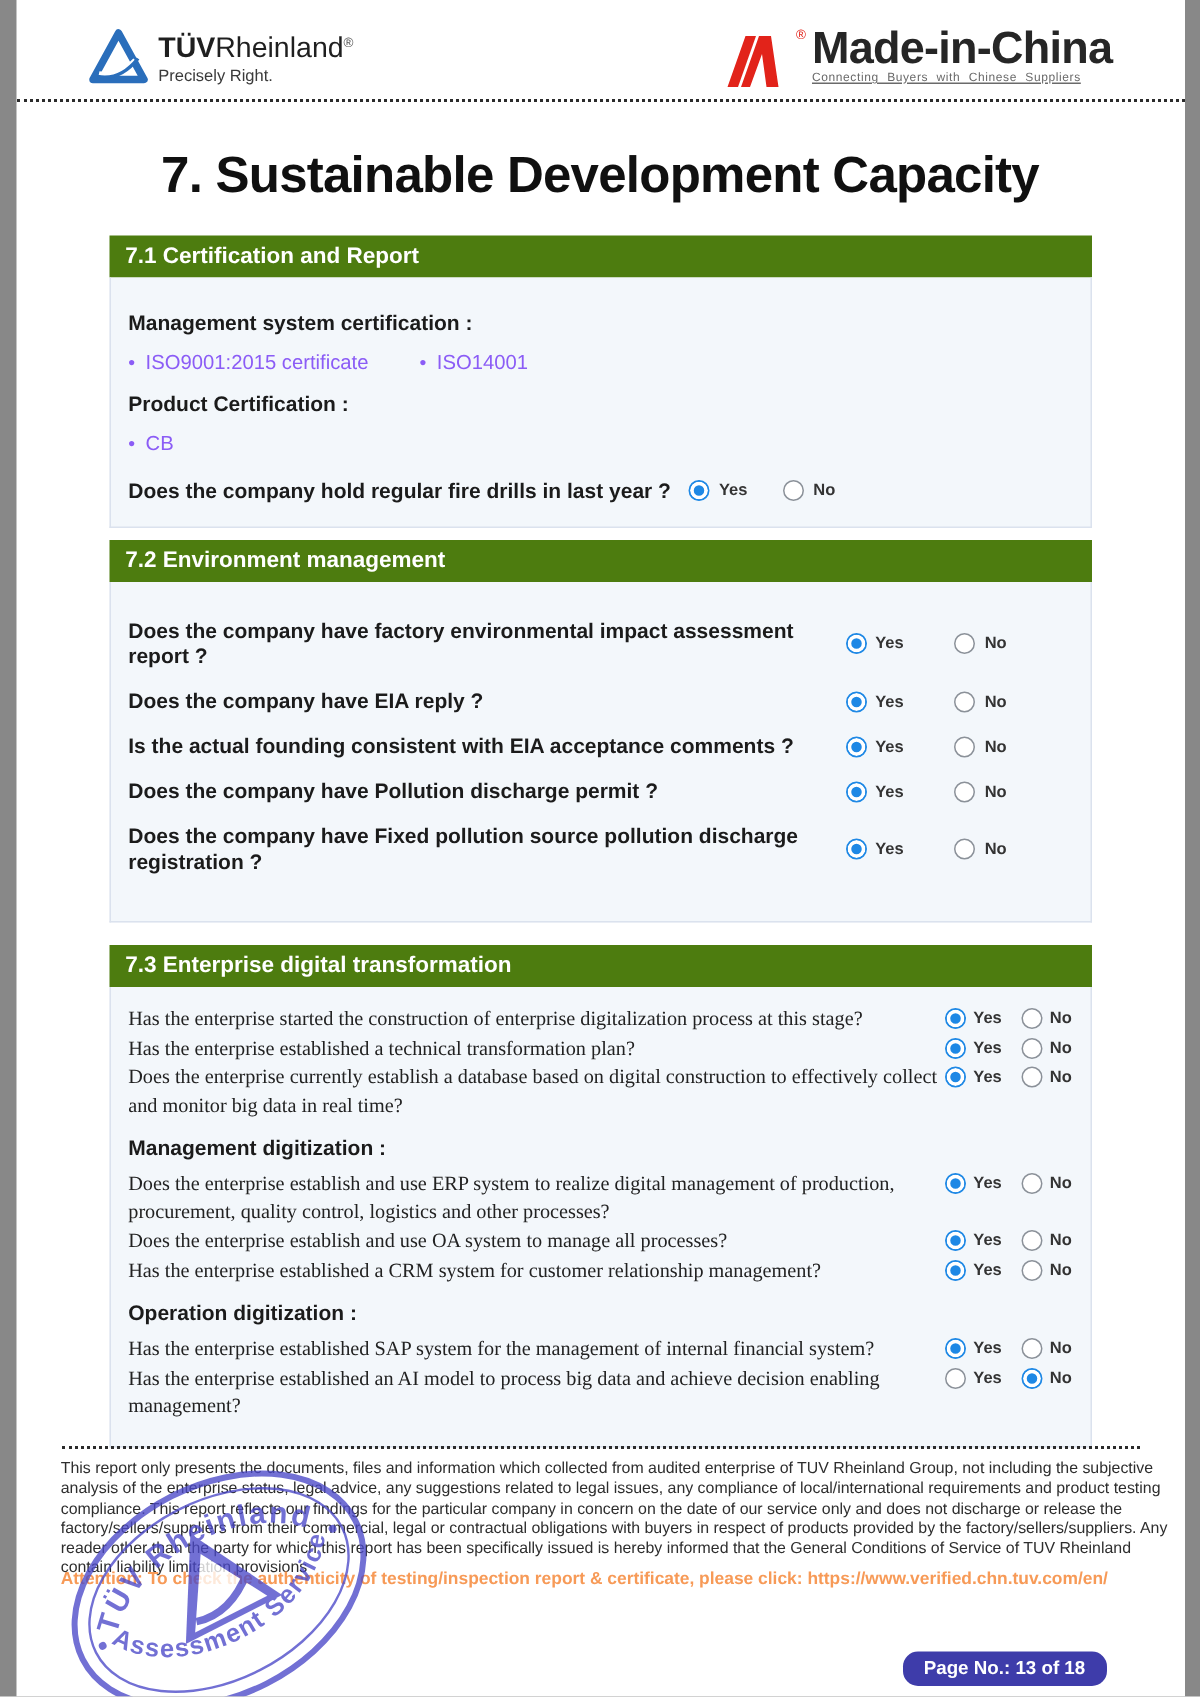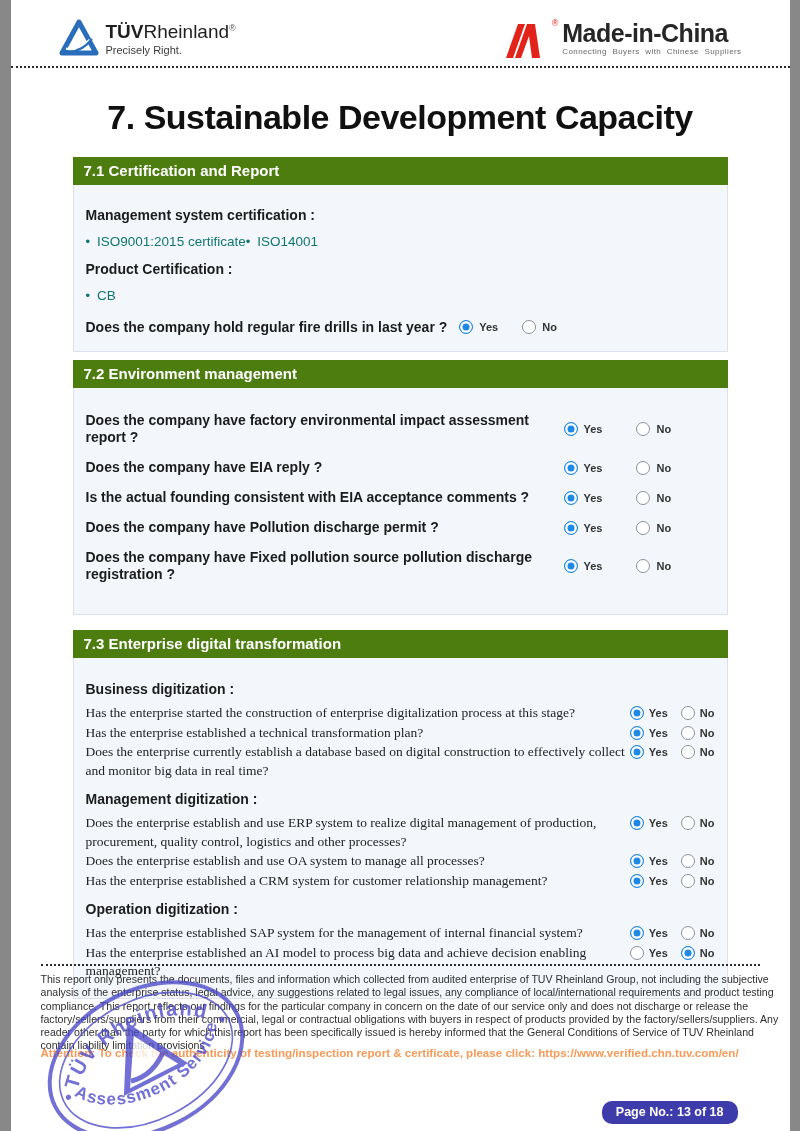--- a/index.html
+++ b/index.html
@@ -7,38 +7,38 @@
   .page { position:relative; width:779px; height:1131px; margin:0 auto; background:#fff; overflow:hidden; }
 
   
   .header { height:68px; padding:18px 48px 0 48px; display:flex; justify-content:space-between; align-items:flex-start; border-bottom:2px dotted #2b2b2b; }
   .tuv-logo { display:flex; align-items:flex-start; gap:7px; }
   .tuv-text .brandline { font-size:19px; color:#1f1f1f; line-height:20px; }
   .tuv-text .b { font-weight:700; }
   .tuv-text .reg { font-size:9px; vertical-align:super; color:#555; }
   .tuv-text .tagline { font-size:11px; color:#3a3a3a; margin-top:2px; }
   .mic-logo { display:flex; align-items:flex-start; gap:4px; margin-top:2px; }
-  .mic-text .brandline { font-size:25px; font-weight:700; color:#262626; letter-spacing:-0.5px; line-height:26px; }
-  .mic-text .tagline { font-size:8px; color:#6a6a6a; letter-spacing:0.4px; word-spacing:3px; margin-top:1px; text-align:right; }
+  .mic-text .brandline { font-size:30px; font-weight:700; color:#262626; letter-spacing:-0.5px; line-height:26px; }
+  .mic-text .tagline { font-size:8px; color:#6a6a6a; letter-spacing:0.4px; word-spacing:3px; margin-top:1px; text-align:left;text-decoration:underline; }
   .mic-reg { color:#e2231a; font-size:9px; margin-top:-2px; }
 
   
   .page-title { margin:30px 0 20px; text-align:center; font-size:34px; font-weight:700; color:#101010; letter-spacing:-0.5px; }
 
   
   .content { margin:0 62px; }
   .section { margin-bottom:8px; }
   .section.gap-lg { margin-bottom:15px; }
   .sec-bar { background:#4d7c0f; color:#fff; font-size:15px; font-weight:700; padding:5px 11px 6px; }
   .sec-body { background:#f3f7fb; border:1px solid #dbe2ee; border-top:none; }
 
   
   .body-71 { padding:10px 12px 16px; }
   .grp-label { font-size:14px; font-weight:700; color:#1b1b1b; margin-top:12px; }
-  .bullet-row { margin-top:11px; font-size:13.5px; color:#0f766e; display:flex; }
+  .bullet-row { margin-top:11px; font-size:13.5px; color:#8b5cf6; display:flex; gap:34px; }
   .bullet-item::before { content:"•"; margin-right:7px; font-size:13px; }
   .inline-q { margin-top:16px; display:flex; align-items:center; }
   .inline-q .q-text { font-size:14px; font-weight:700; color:#1b1b1b; margin-right:12px; }
 
   
   .rgroup { display:inline-flex; align-items:center; gap:24px; }
   .rpair { display:inline-flex; align-items:center; }
   .radio { width:14px; height:14px; border-radius:50%; border:1px solid #8b9199; background:#fff; display:inline-block; }
   .radio.checked { border:1px solid #1e88e5; background:#1e88e5; box-shadow:inset 0 0 0 2.5px #fff; }
   .rlabel { margin-left:6px; font-size:11px; color:#333;font-weight:bold; }
@@ -204,21 +204,20 @@
           </span>
         </div>
 
       </div>
     </div>
 
     <div class="section">
       <div class="sec-bar">7.3 Enterprise digital transformation</div>
       <div class="sec-body body-73">
 
-        <div class="sub-label">Business digitization :</div>
 
         <div class="q73">
           <span class="q-text">Has the enterprise started the construction of enterprise digitalization process at this stage?</span>
           <span class="rgroup">
             <span class="rpair">
                 <span class="radio checked"></span>
                 <span class="rlabel">Yes</span>
               </span>
             <span class="rpair">
                 <span class="radio"></span>

